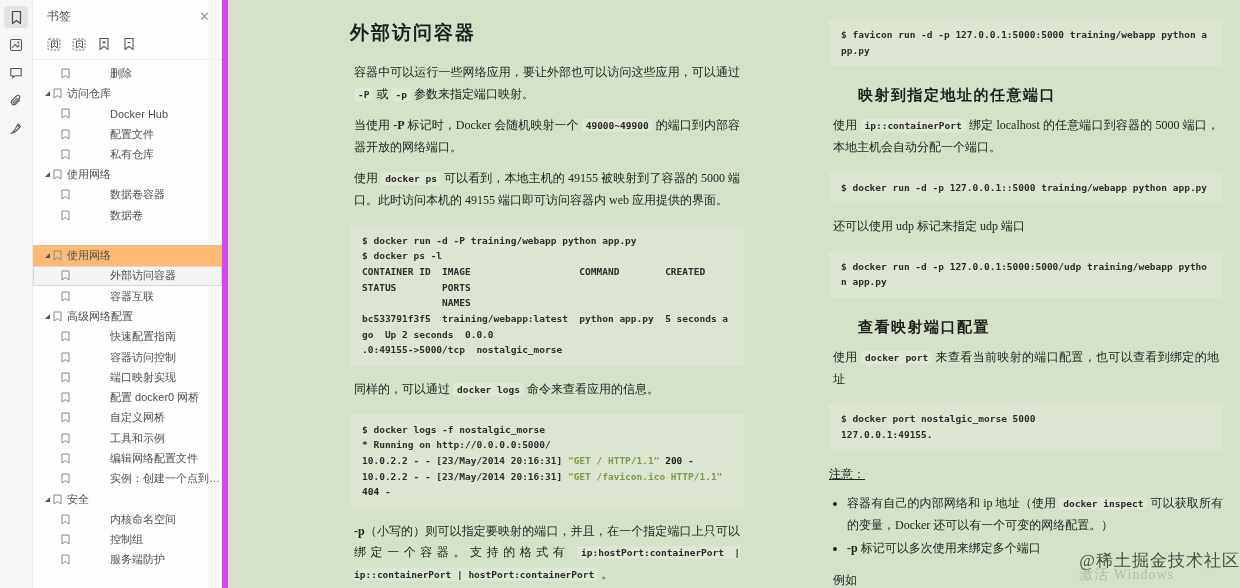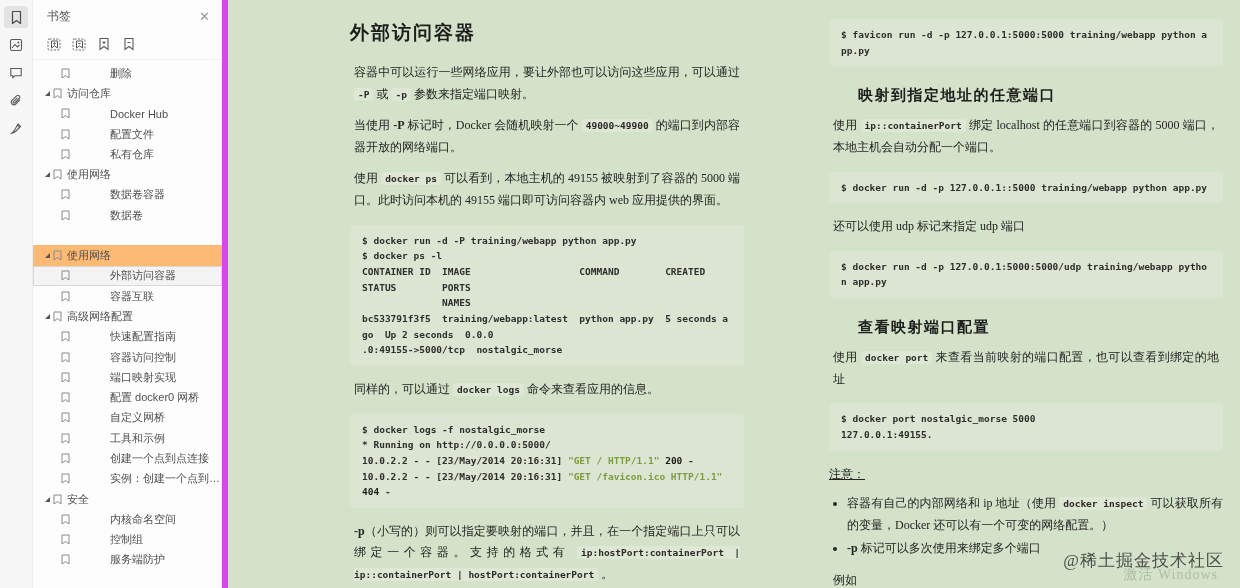--- a/index.html
+++ b/index.html
@@ -49,21 +49,21 @@
   .strong { font-weight:bold; }
   .codeblock { background:#dbe5d1; border-radius:3px; padding:8px 12px; margin:13px 0;
     font-family:"DejaVu Sans Mono","Liberation Mono",monospace; font-size:9.5px; font-weight:bold;
     line-height:1.65; color:#2e2e2e; white-space:pre-wrap; word-break:break-all; }
   .gstr { color:#7d9c42; }
   .bnum { font-weight:bold; color:#1c1c1c; }
   ul.blist { margin:8px 0 8px 4px; padding-left:14px; }
   ul.blist li { font-size:12px; line-height:1.8; margin:2px 0; text-align:justify; }
   .note-t { font-size:12px; line-height:1.8; margin:12px 0 4px;text-decoration:underline; }
 
-  .watermark { position:absolute; right:16px; bottom:4px; text-align:right;
+  .watermark { position:absolute; right:0; bottom:4px; text-align:left;
     font-size:17px; color:rgba(45,45,45,0.82); letter-spacing:1px;
     font-family:"Liberation Serif","DejaVu Serif",serif; }
   .watermark .faint { display:block; font-size:14px; color:rgba(90,110,90,0.3);
     margin-top:-6px; margin-right:6px; }
 </style>
 </head>
 <body>
 
 <div class="app">
 
@@ -289,21 +289,21 @@
             </svg>
           </span>
           <span class="lbl">工具和示例</span>
         </div>
         <div class="row l2">
           <span class="bm">
             <svg width="9" height="11" viewBox="0 0 9 11">
               <path d="M1 1h7v9L4.5 7.6 1 10z" fill="none" stroke="#8a8a8a" stroke-width="1"></path>
             </svg>
           </span>
-          <span class="lbl">创建一个点到点连接</span>
+          <span class="lbl">编辑网络配置文件</span>
         </div>
         <div class="row l2">
           <span class="bm">
             <svg width="9" height="11" viewBox="0 0 9 11">
               <path d="M1 1h7v9L4.5 7.6 1 10z" fill="none" stroke="#8a8a8a" stroke-width="1"></path>
             </svg>
           </span>
           <span class="lbl">实例：创建一个点到点连接</span>
         </div>
         <div class="row l1">

